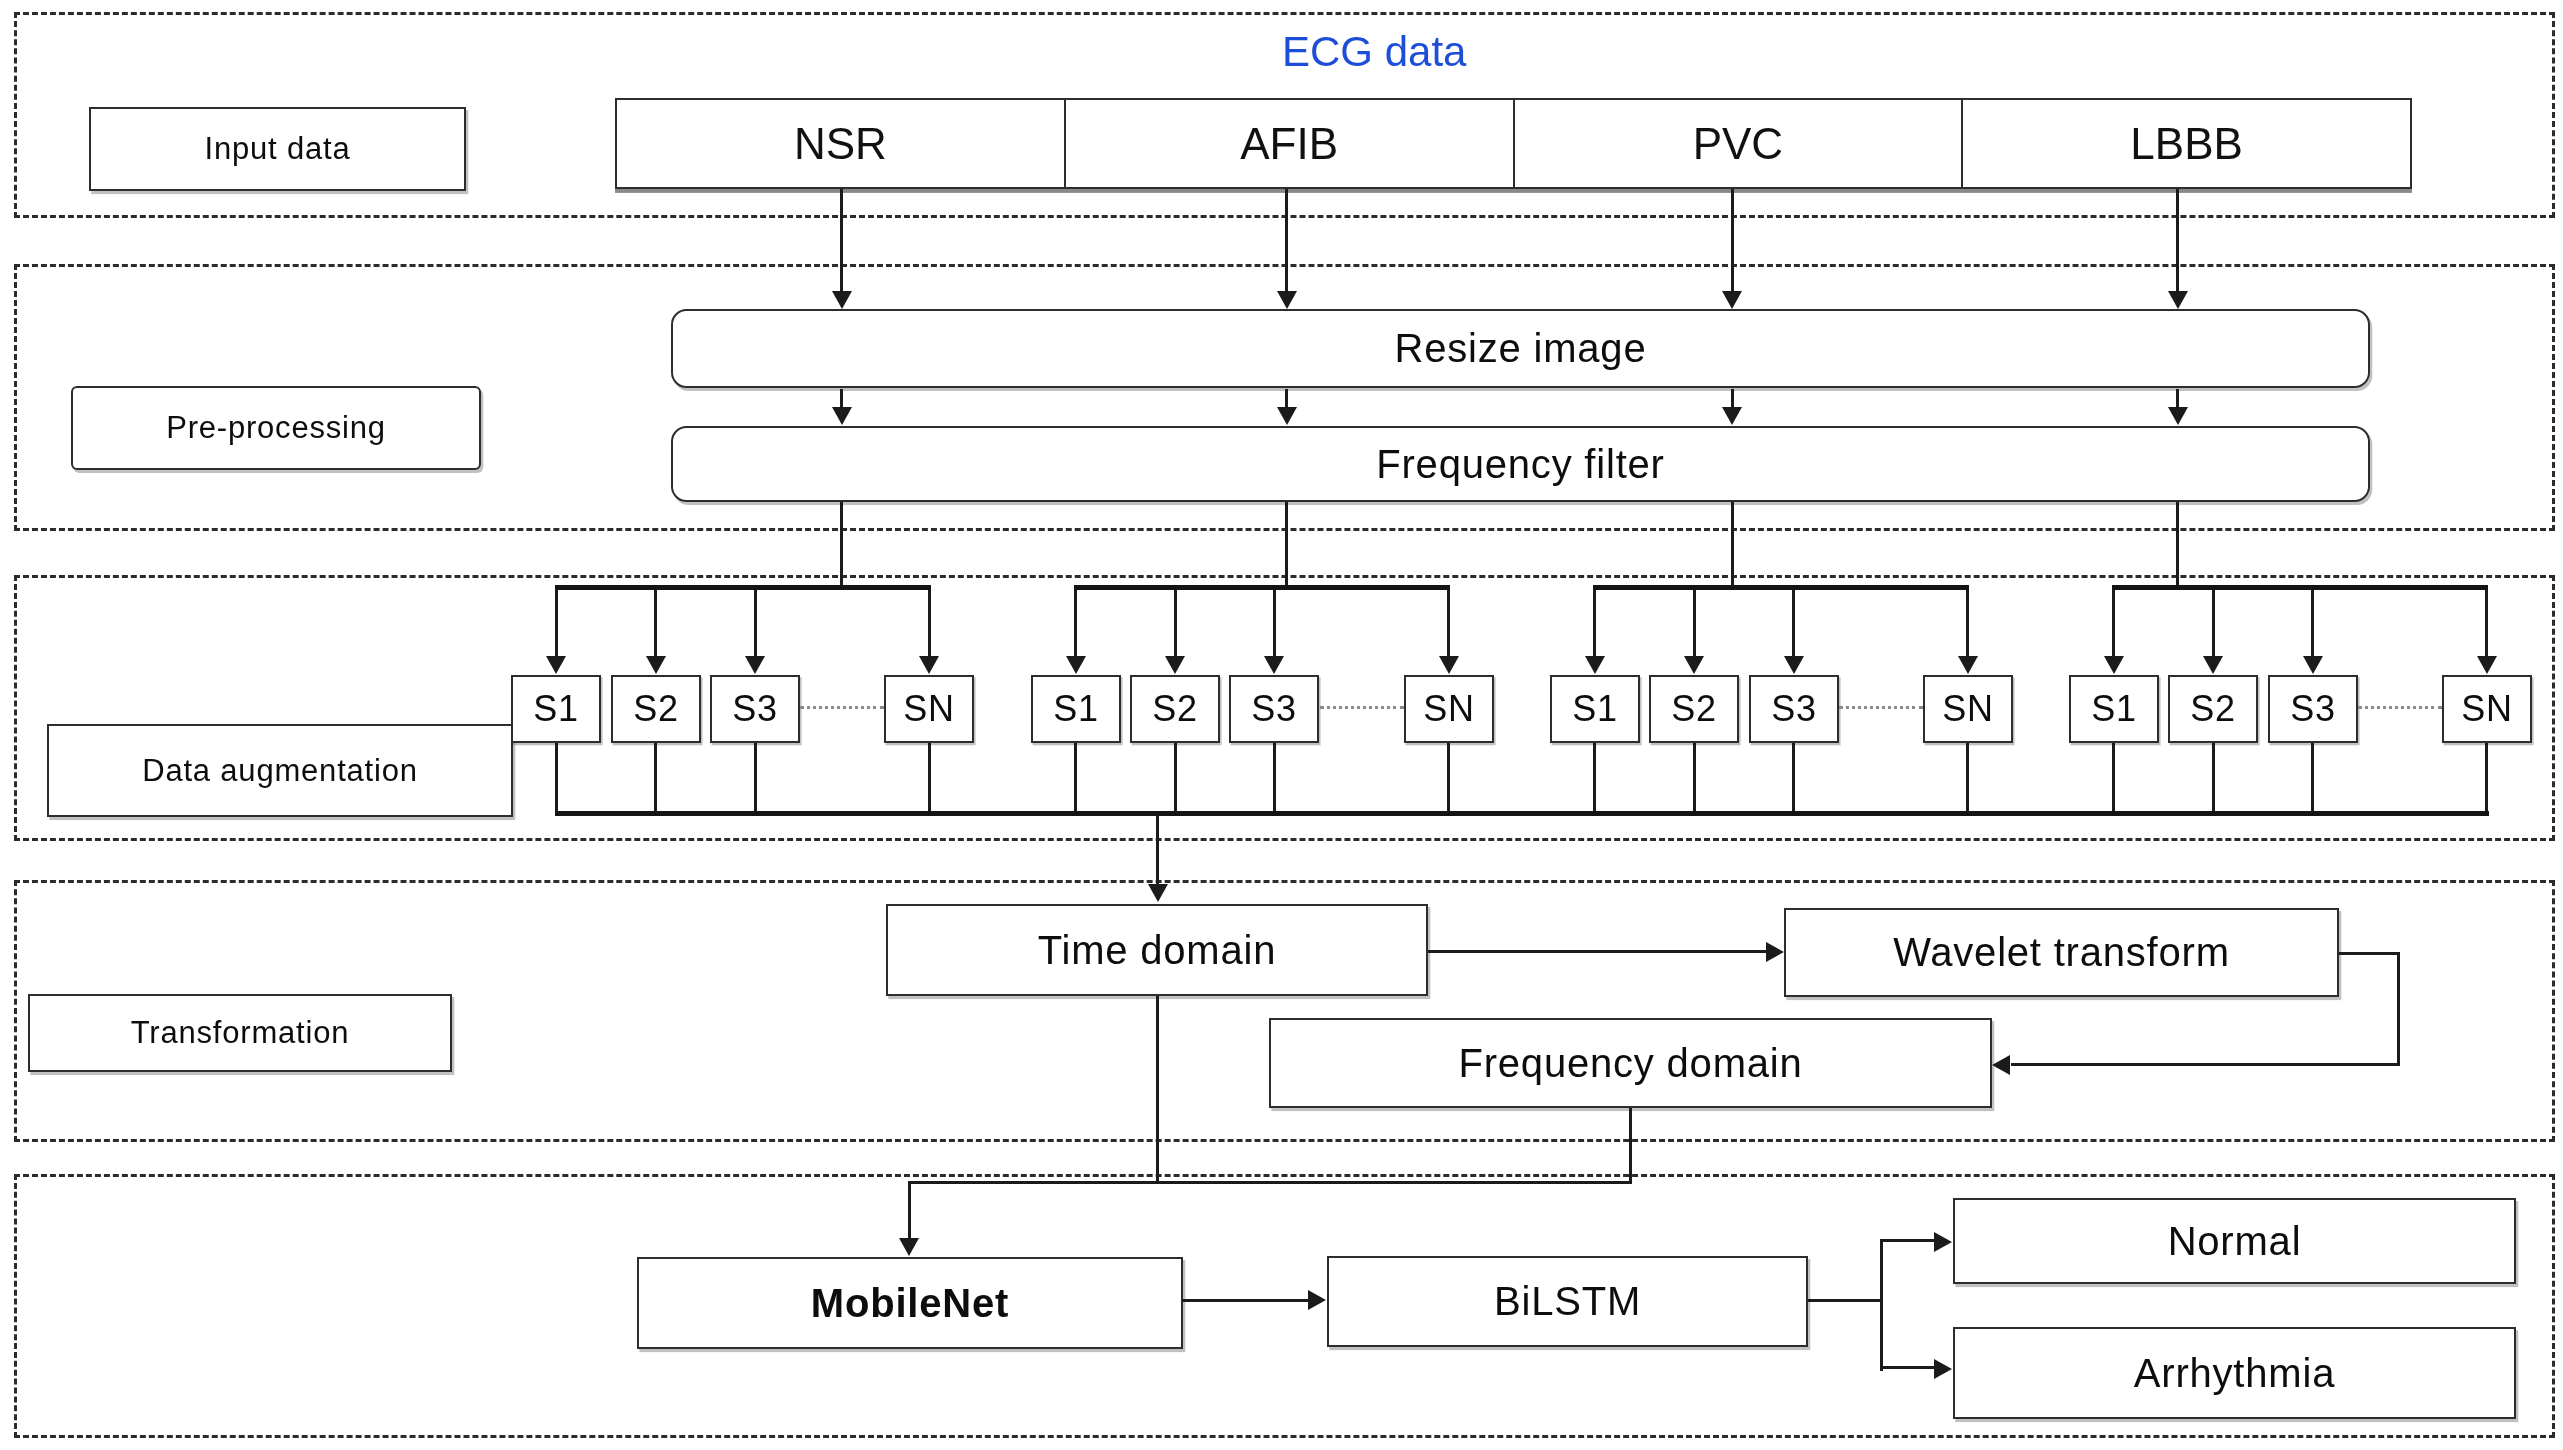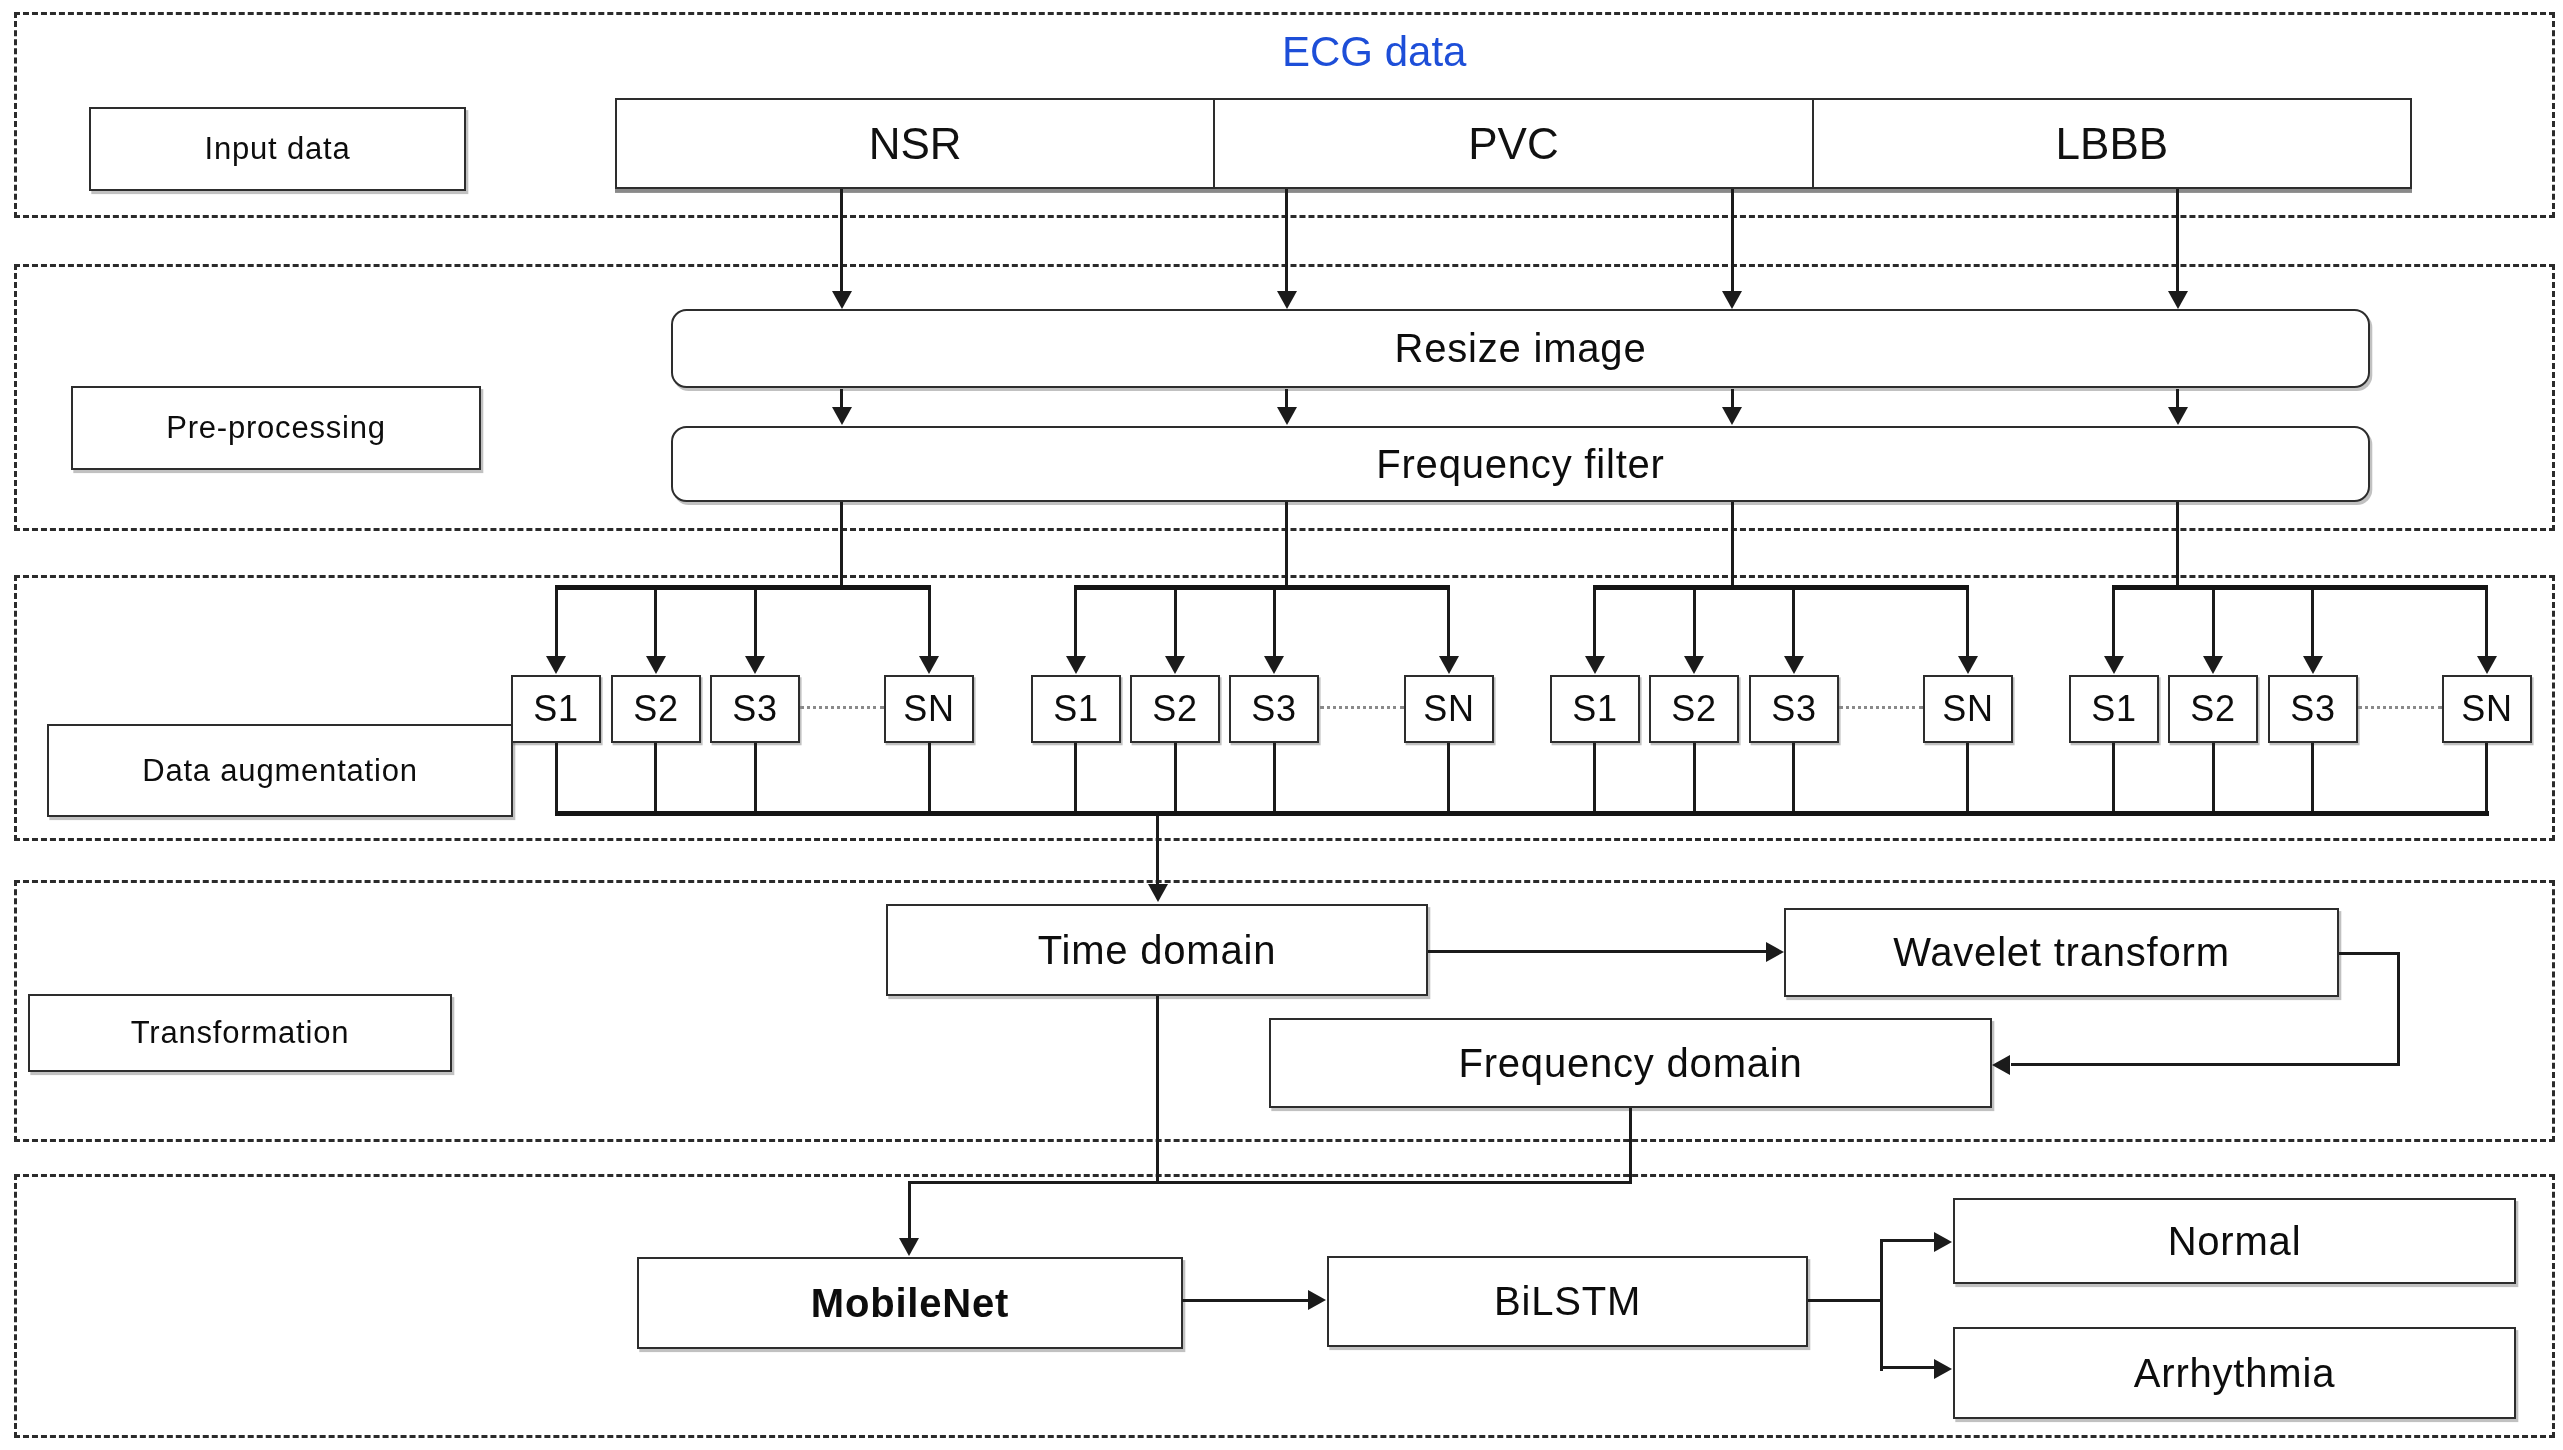--- a/index.html
+++ b/index.html
@@ -47,35 +47,38 @@
 
   <div class="section" style="left:14px; top:11.7px;   width:2541px; height:206px;"></div>
   <div class="section" style="left:14px; top:264px;  width:2541px; height:267px;"></div>
   <div class="section" style="left:14px; top:575px;  width:2541px; height:266px;"></div>
   <div class="section" style="left:14px; top:880px; width:2541px; height:262px;"></div>
   <div class="section" style="left:14px; top:1174px; width:2541px; height:264px;"></div>
 
   <div class="box labelbox" style="left:89px; top:75px;   width:377px; height:84px;">
       <span>Input data</span>
     </div>
-  <div class="box labelbox" style="left:71px;  top:354px;  width:410px; height:84px;">
+  <div class="box labelbox" style="left:71px;  top:354px;  width:410px; height:84px;border-radius:6px;">
       <span>Pre-processing</span>
     </div>
   <div class="box labelbox" style="left:47px;  top:692px;  width:466px; height:93px;">
       <span>Data augmentation</span>
     </div>
   <div class="box labelbox" style="left:28px;  top:962px; width:424px; height:78px;">
       <span>Transformation</span>
     </div>
 
   <div class="titletext" style="left:1282px; top:28px; width:466px;">ECG data</div>
 
   <div class="cellbar" style="left:615px; top:98px; width:1797px; height:91px;">
     <div class="cell">
         <span>NSR</span>
+      </div>
+    <div class="cell">
+        <span>AFIB</span>
       </div>
     <div class="cell">
         <span>PVC</span>
       </div>
     <div class="cell">
         <span>LBBB</span>
       </div>
   </div>
 
   <div class="vline" style="left:840px; top:189px; height:103px;"></div>

